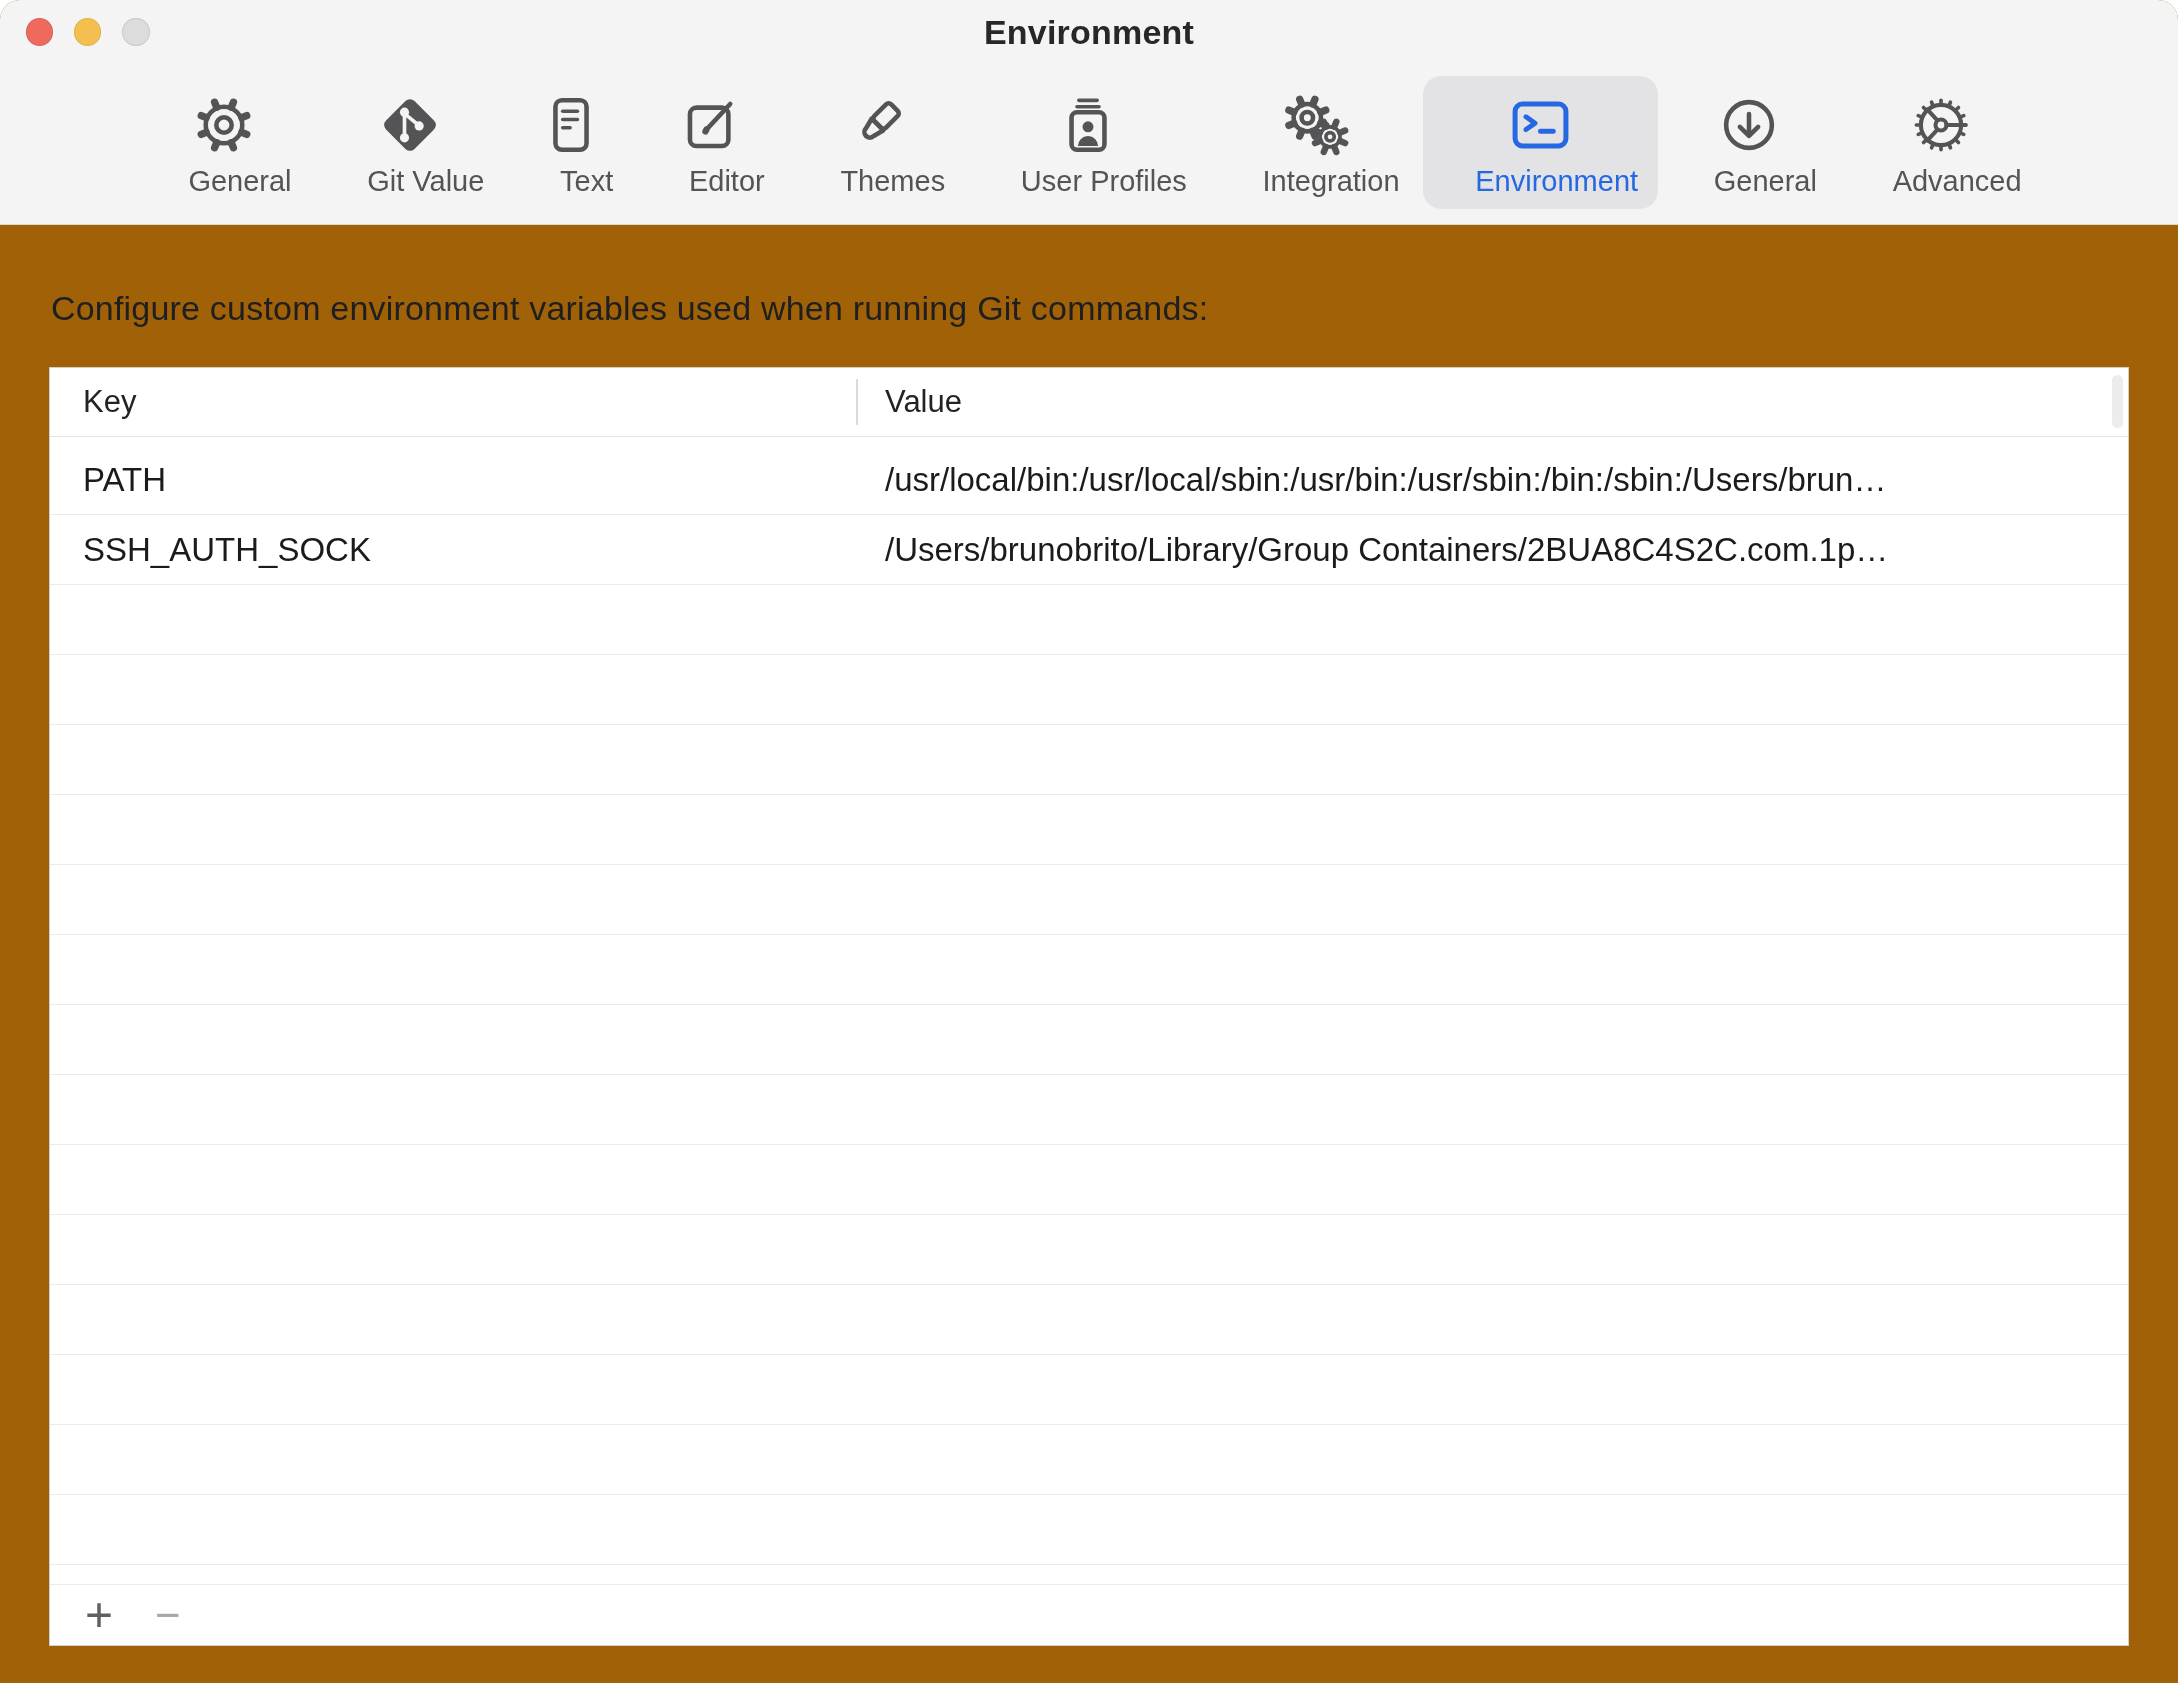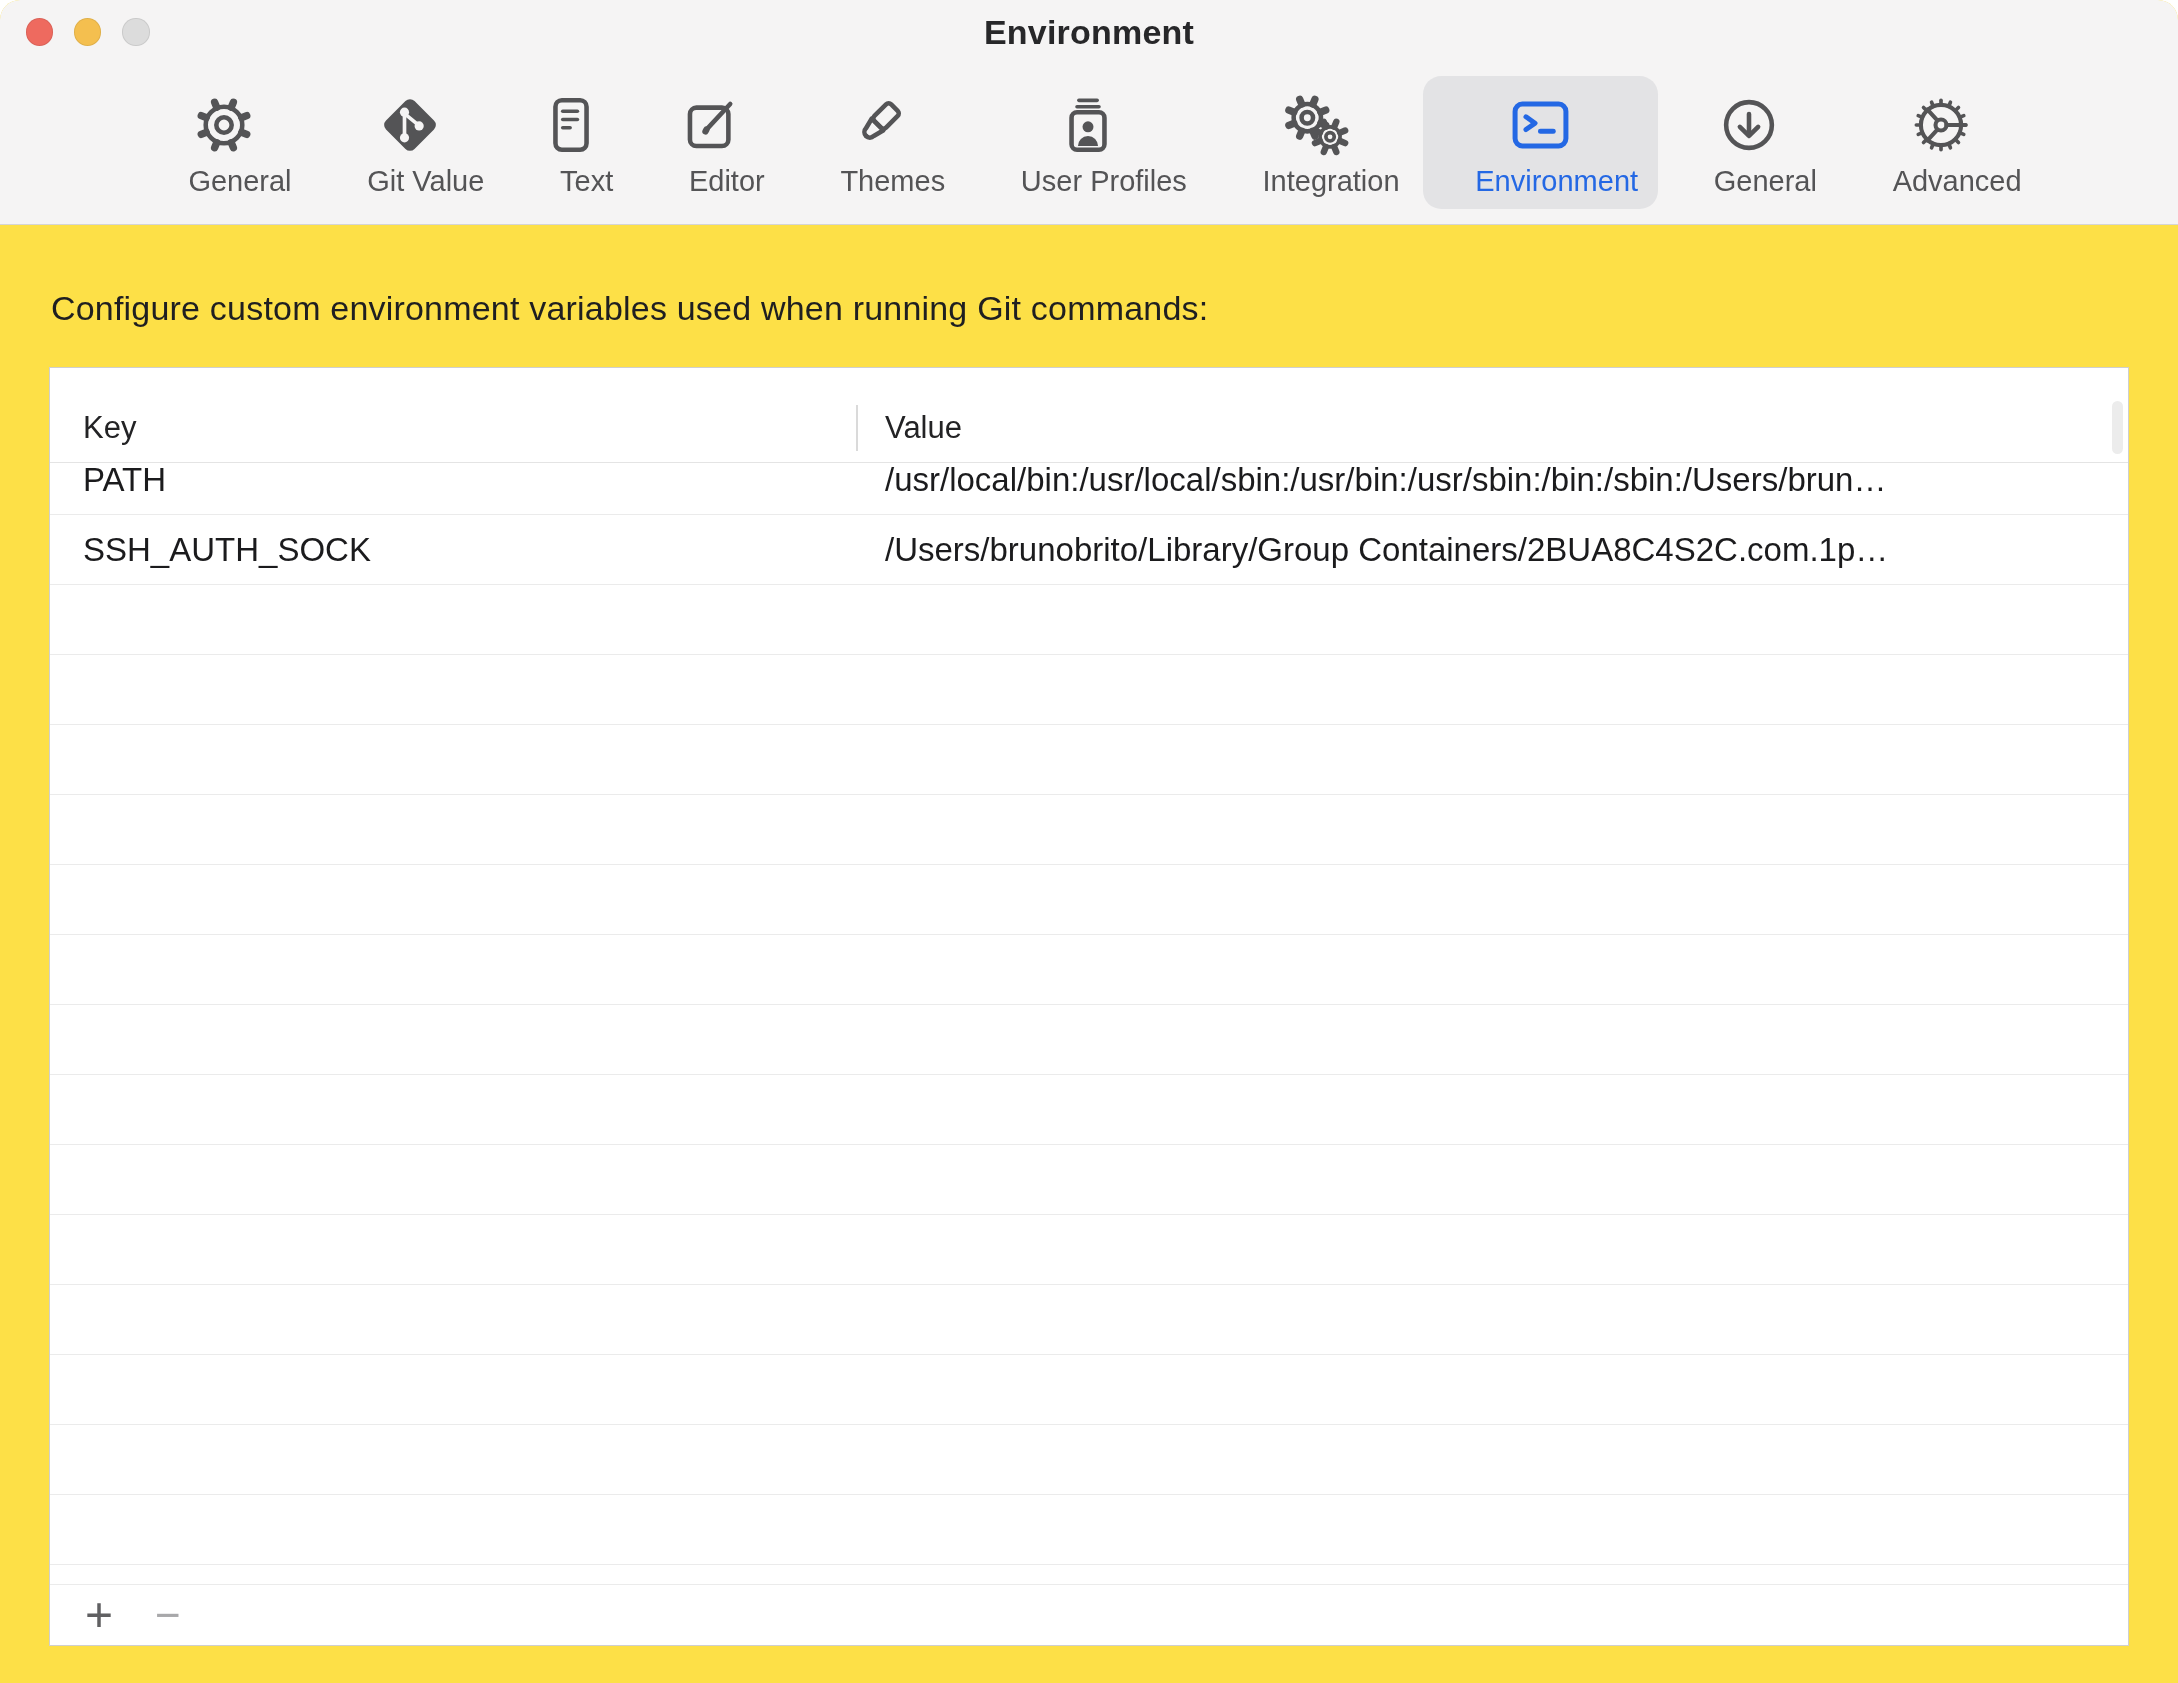--- a/index.html
+++ b/index.html
@@ -3,21 +3,21 @@
 <meta charset="utf-8">
 <style>
   html,body{margin:0;padding:0;background:#ffffff;}
   body{
     width:2178px;height:1683px;
     font-family:"Liberation Sans", sans-serif;
     -webkit-font-smoothing:antialiased;
   }
   .window{
     position:relative;width:2178px;height:1683px;
-    background:#fde047;border-radius:20px 20px 0 0;overflow:hidden;
+    background:#a16207;border-radius:20px 20px 0 0;overflow:hidden;
   }
   
   .toolbar{
     position:absolute;left:0;top:0;right:0;height:225px;
     background:#f5f4f4;border-bottom:1.8px solid #d5d5d5;box-sizing:border-box;
   }
   .traffic{position:absolute;left:25.6px;top:18.3px;display:flex;gap:21px;}
   .light{width:27.4px;height:27.4px;border-radius:50%;border:0.9px solid rgba(0,0,0,0.08);box-sizing:border-box;}
   .win-title{
     position:absolute;left:0;right:0;top:12.8px;text-align:center;
@@ -40,21 +40,21 @@
     position:absolute;left:51px;top:289px;
     font-size:34px;color:#1f1f21;letter-spacing:0.2px;
   }
   .env-table{
     position:absolute;left:49px;top:367px;width:2080px;height:1279px;
     background:#ffffff;border:1.8px solid #cfcfcf;box-sizing:border-box;
     display:flex;flex-direction:column;overflow:hidden;
   }
   .thead{
     position:relative;height:69px;flex:0 0 69px;display:flex;align-items:center;
-    border-bottom:1.8px solid #e4e4e4;box-sizing:border-box;margin-top:26px;
+    border-bottom:1.8px solid #e4e4e4;box-sizing:border-box;
   }
   .th{font-size:31px;color:#232325;}
   .th-key{width:773px;padding-left:33px;flex:0 0 773px;}
   .th-value{padding-left:29px;}
   .col-divider{
     position:absolute;left:806px;top:11px;bottom:11px;width:1.8px;background:#dadada;
   }
   .scroll-thumb{
     position:absolute;right:5.5px;top:7.3px;width:11px;height:53px;border-radius:5.5px;
     background:#ececec;

